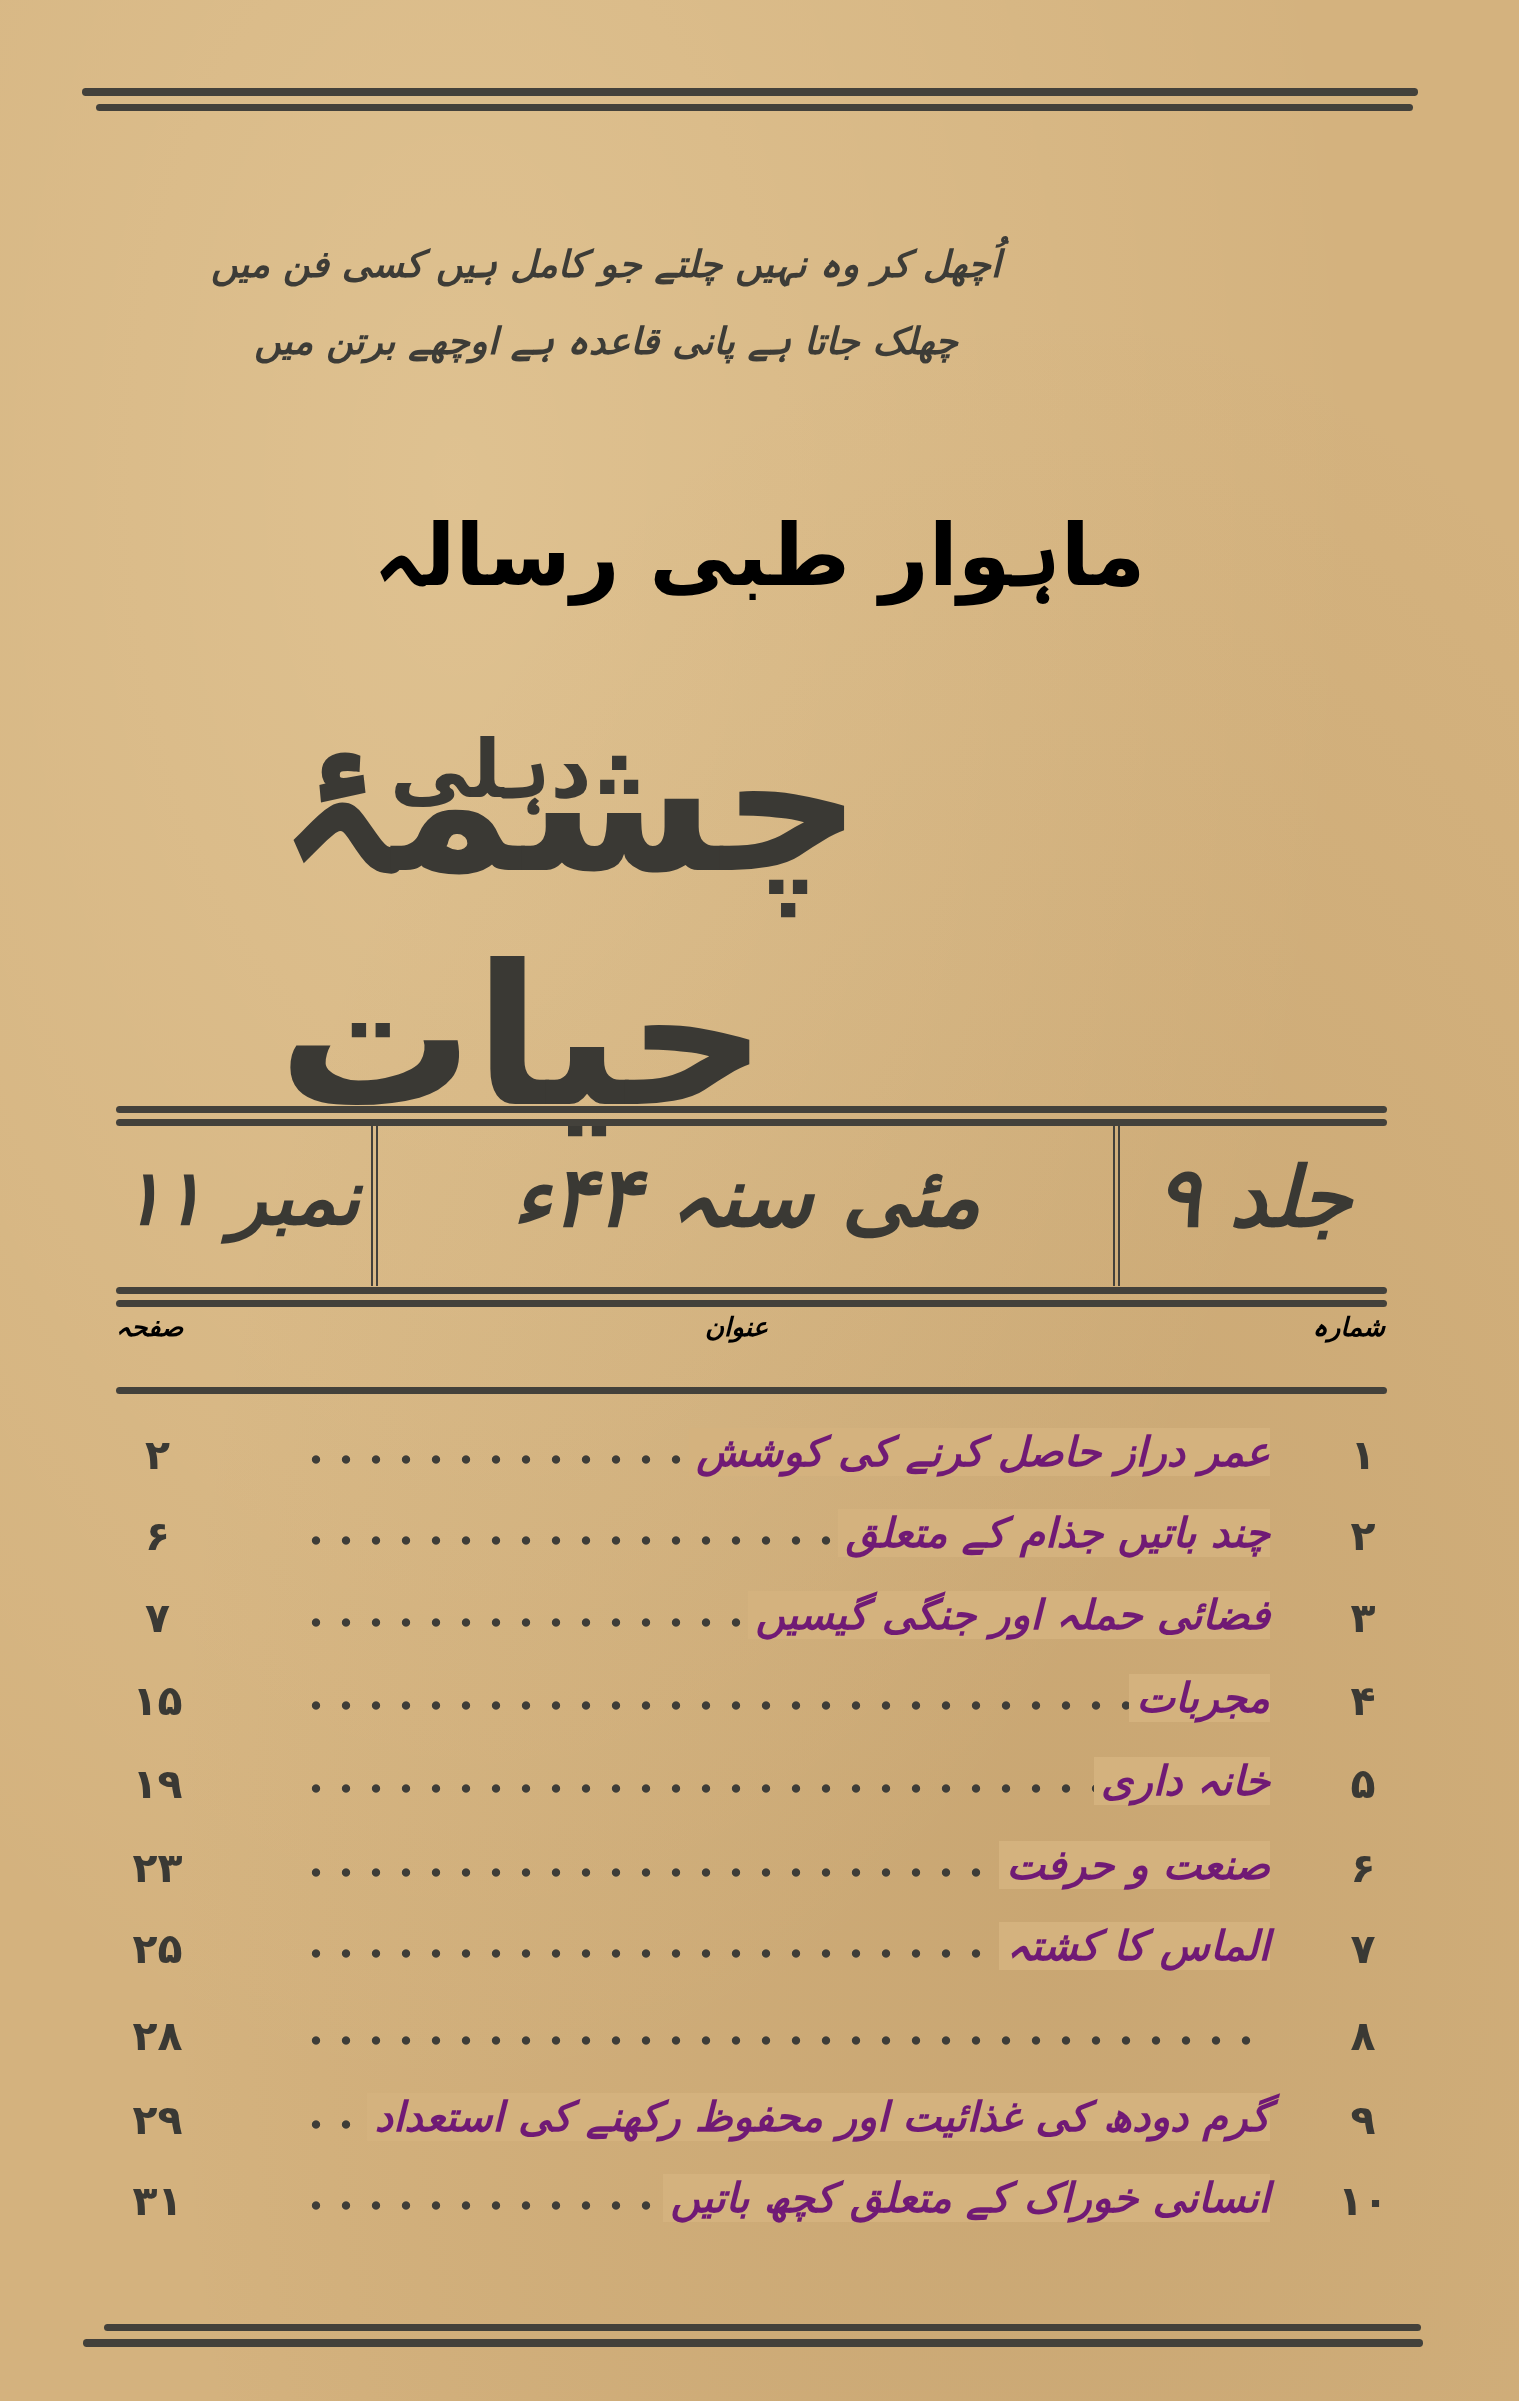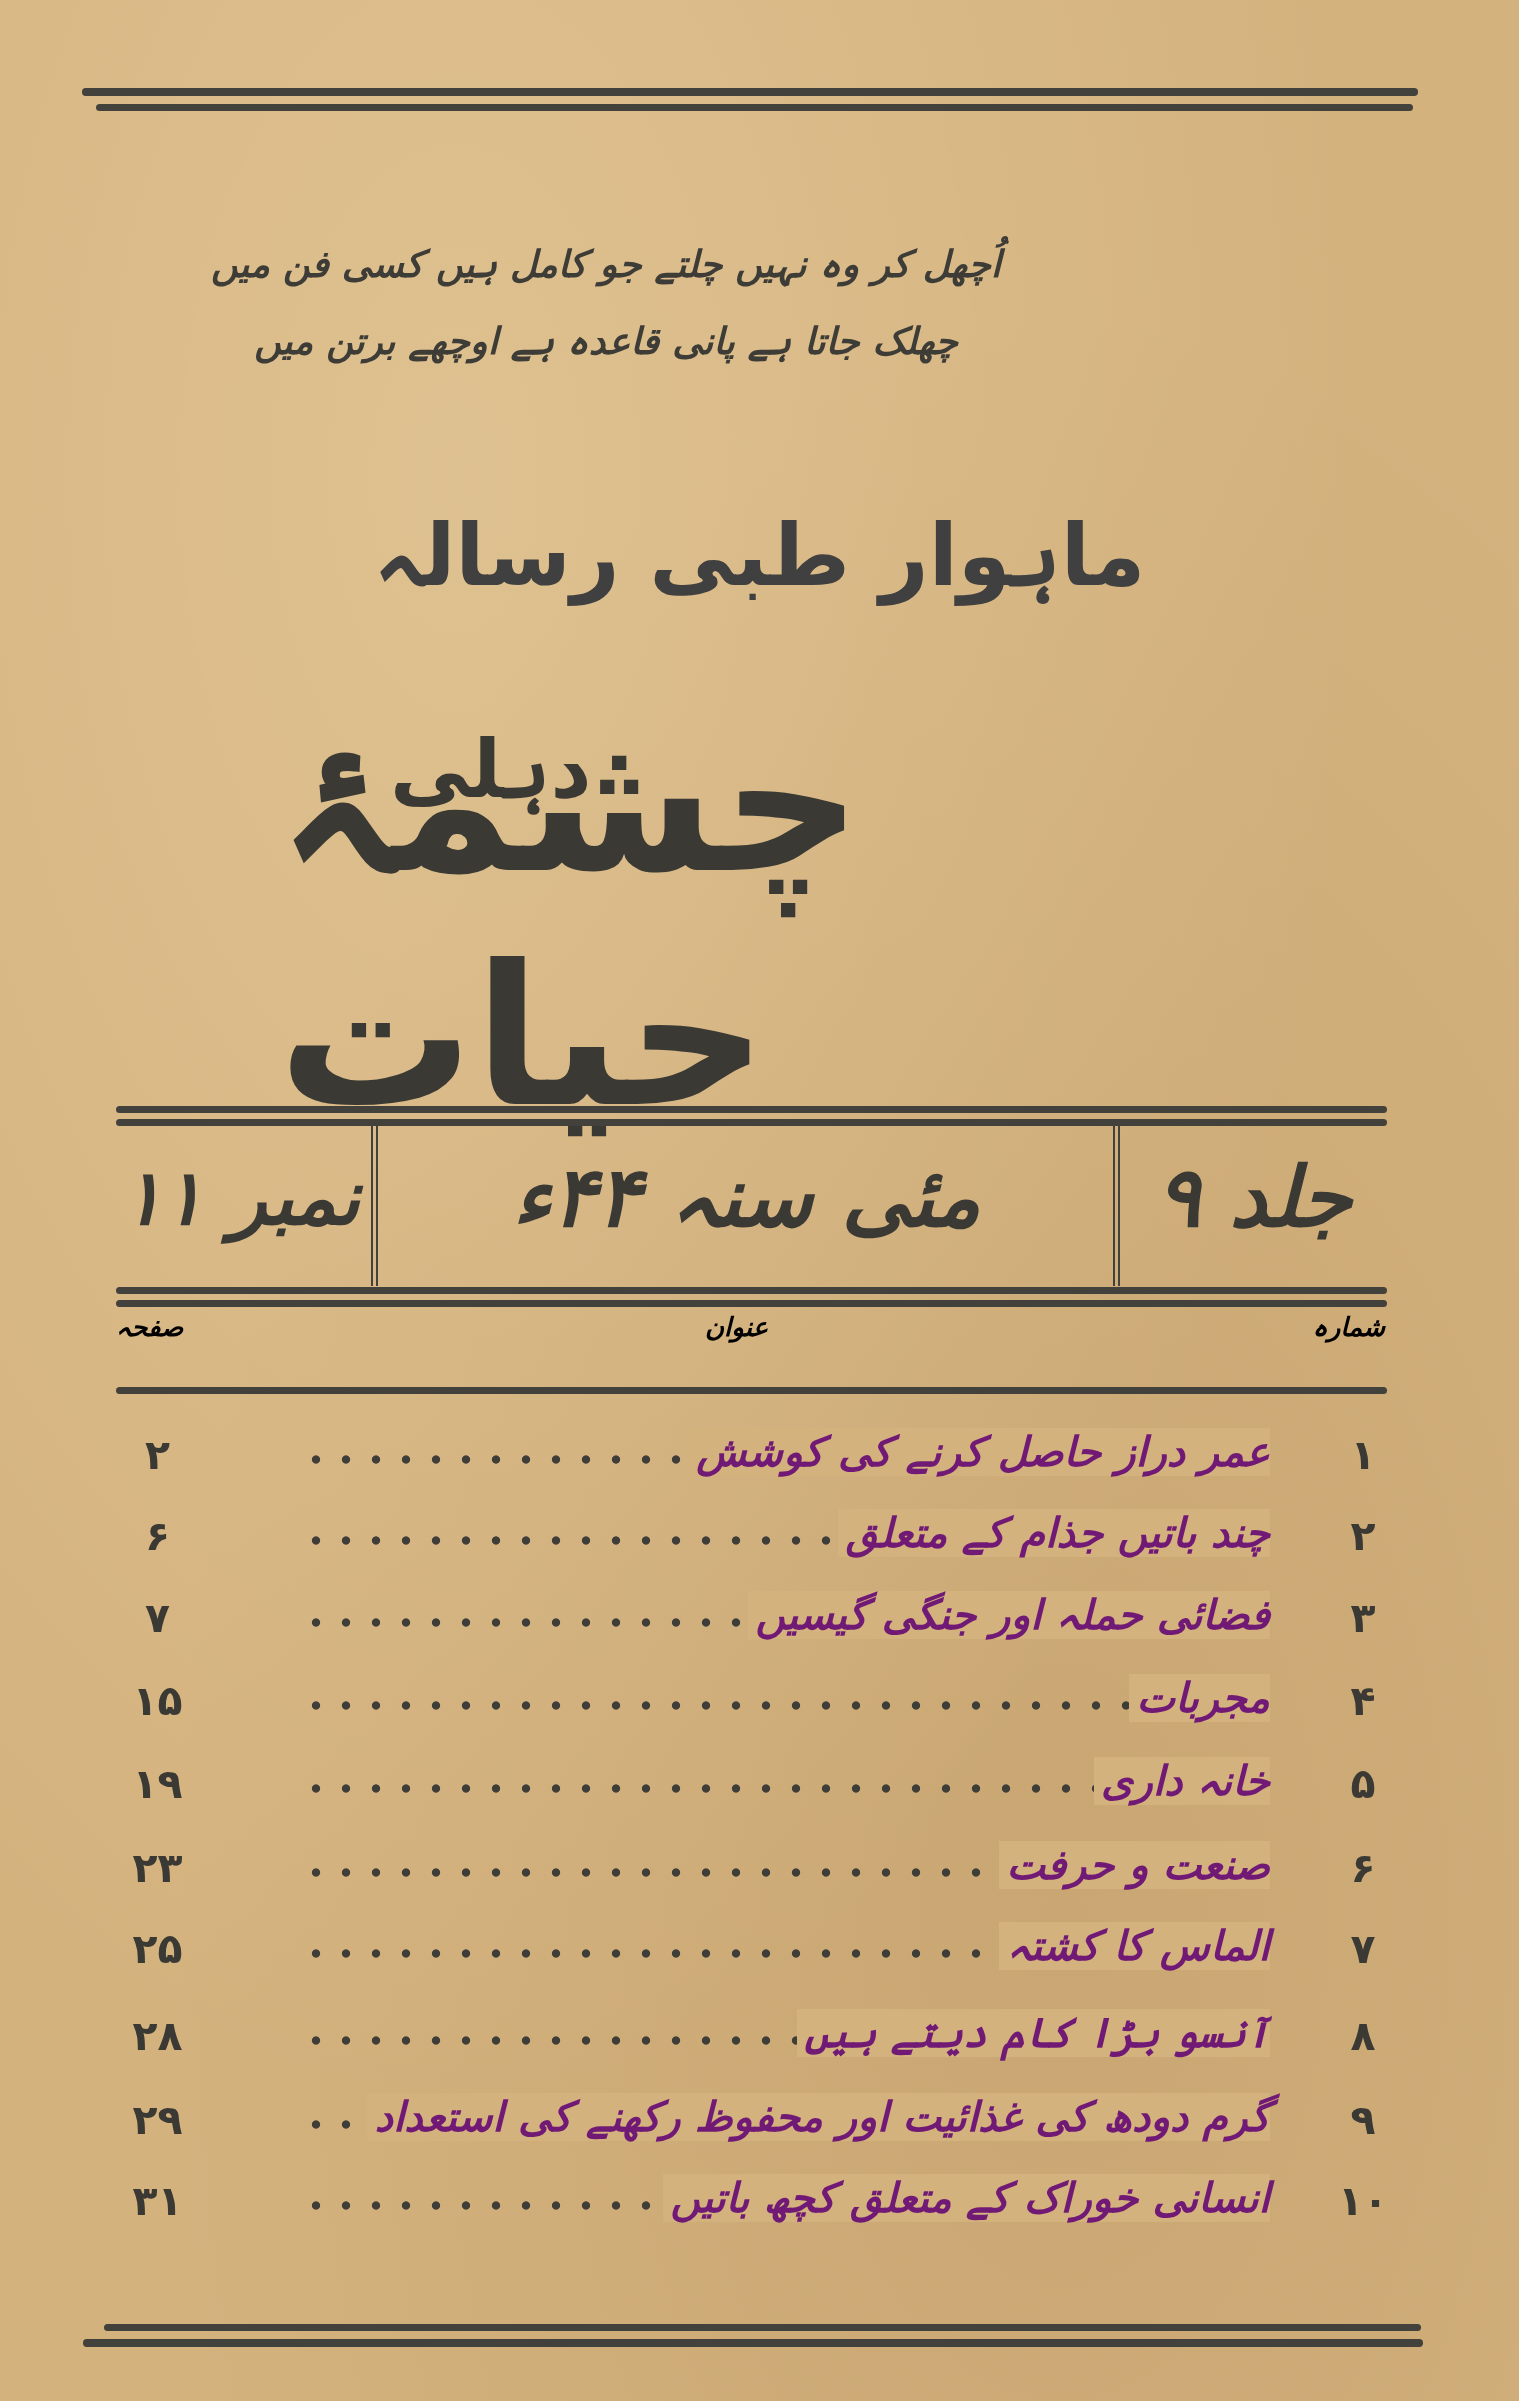--- a/index.html
+++ b/index.html
@@ -14,21 +14,21 @@
     position: relative;
   }
   .rule { position: absolute; background: #43413b; border-radius: 3.7px; }
   .couplet {
     position: absolute; left: 0; width: 1212px; text-align: center;
     direction: rtl; font-size: 37px; font-weight: bold; font-style: italic;
     letter-spacing: 0.9px; color: #3d3c37;
   }
   .subtitle {
     position: absolute; left: 0; width: 1519px; top: 506px; text-align: center;
-    direction: rtl; font-size: 85px; font-weight: bold; color: #404040;
+    direction: rtl; font-size: 85px; font-weight: bold; color: #000000;
   }
   .title {
     position: absolute; left: 278px; width: 965px; top: 686px; text-align: left;
     direction: rtl; font-size: 195px; font-weight: bold; color: #3a3934; line-height: 1.2;
   }
   .title-city {
     position: absolute; left: 390px; top: 723px;
     direction: rtl; font-size: 80px; font-weight: bold; color: #3a3934;
   }
   .band { position: absolute; left: 116px; top: 1104px; width: 1271px; height: 186px; }
@@ -134,21 +134,20 @@
   <div class="row-page">۲۳</div>
 </div>
 <div class="row" style="top:1918px;">
   <div class="row-num">۷</div>
   <div class="row-title">الماس کا کشتہ</div>
   <div class="row-dots"></div>
   <div class="row-page">۲۵</div>
 </div>
 <div class="row" style="top:2005px;">
   <div class="row-num">۸</div>
-  <div class="row-title">آنسو بڑا کام دیتے ہیں</div>
   <div class="row-dots"></div>
   <div class="row-page">۲۸</div>
 </div>
 <div class="row" style="top:2089px;">
   <div class="row-num">۹</div>
   <div class="row-title">گرم دودھ کی غذائیت اور محفوظ رکھنے کی استعداد</div>
   <div class="row-dots"></div>
   <div class="row-page">۲۹</div>
 </div>
 <div class="row" style="top:2170px;">

